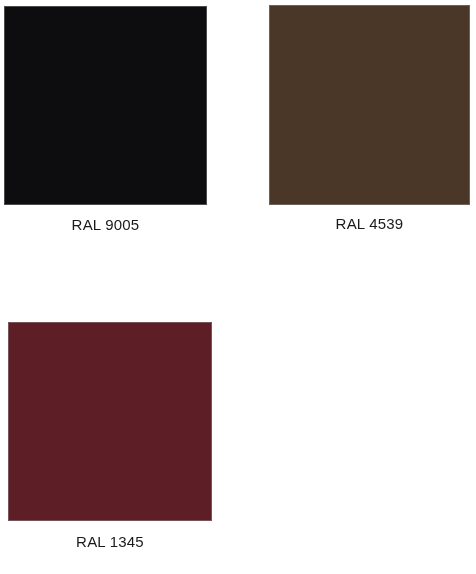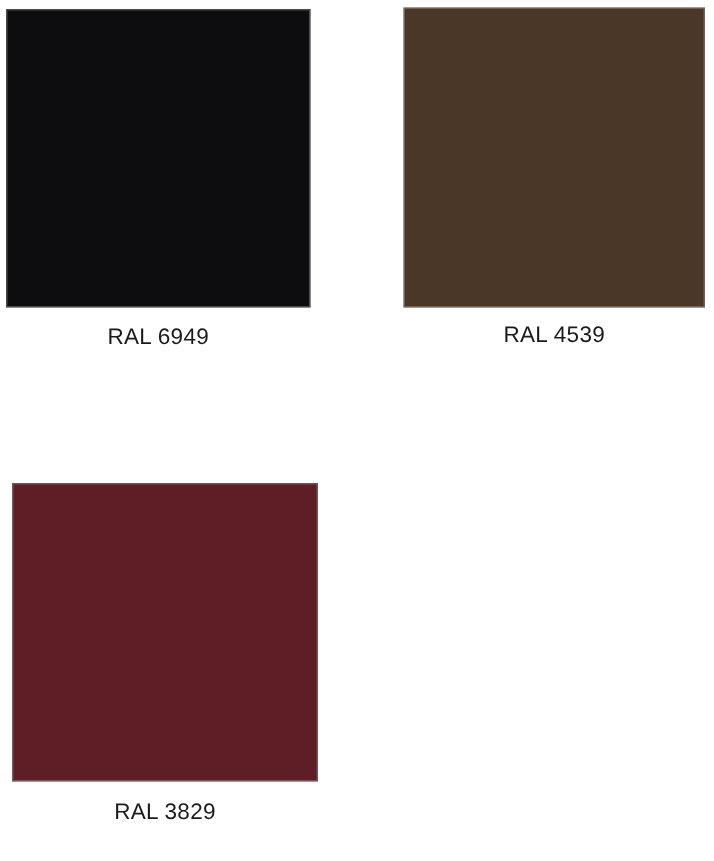--- a/index.html
+++ b/index.html
@@ -55,26 +55,26 @@
   #cell-ral-3005 .swatch-chip { left: 8px; top: 6px; width: 204px; height: 199px; }
   #cell-ral-3005 .swatch-label { left: 8px; top: 218px; width: 204px; }
 </style>
 </head>
 <body style="background-color: rgb(255, 255, 255);">
 
 <div id="swatch-board">
 
   <div class="swatch-cell" id="cell-ral-9005">
     <div class="swatch-chip" style="background-color: rgb(13, 13, 15);"></div>
-    <div class="swatch-label">RAL 6949</div>
+    <div class="swatch-label">RAL 9005</div>
   </div>
 
   <div class="swatch-cell" id="cell-ral-8014">
     <div class="swatch-chip" style="background-color: rgb(74, 55, 40);"></div>
     <div class="swatch-label">RAL 4539</div>
   </div>
 
   <div class="swatch-cell" id="cell-ral-3005">
     <div class="swatch-chip" style="background-color: rgb(93, 30, 38);"></div>
-    <div class="swatch-label">RAL 3829</div>
+    <div class="swatch-label">RAL 1345</div>
   </div>
 
 </div>
 
 </body></html>

